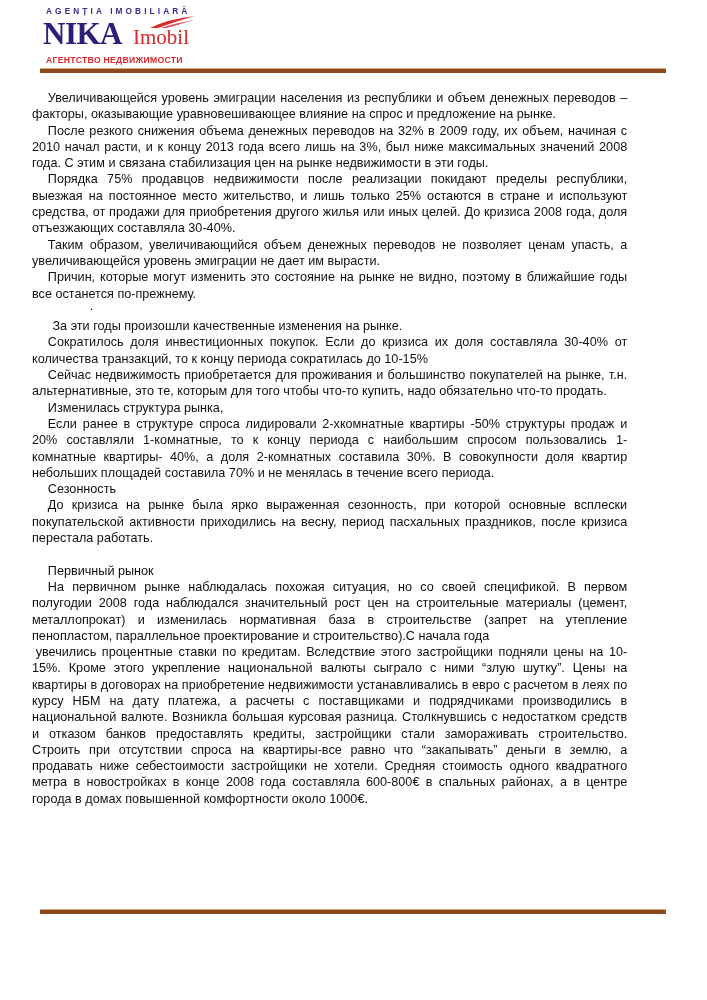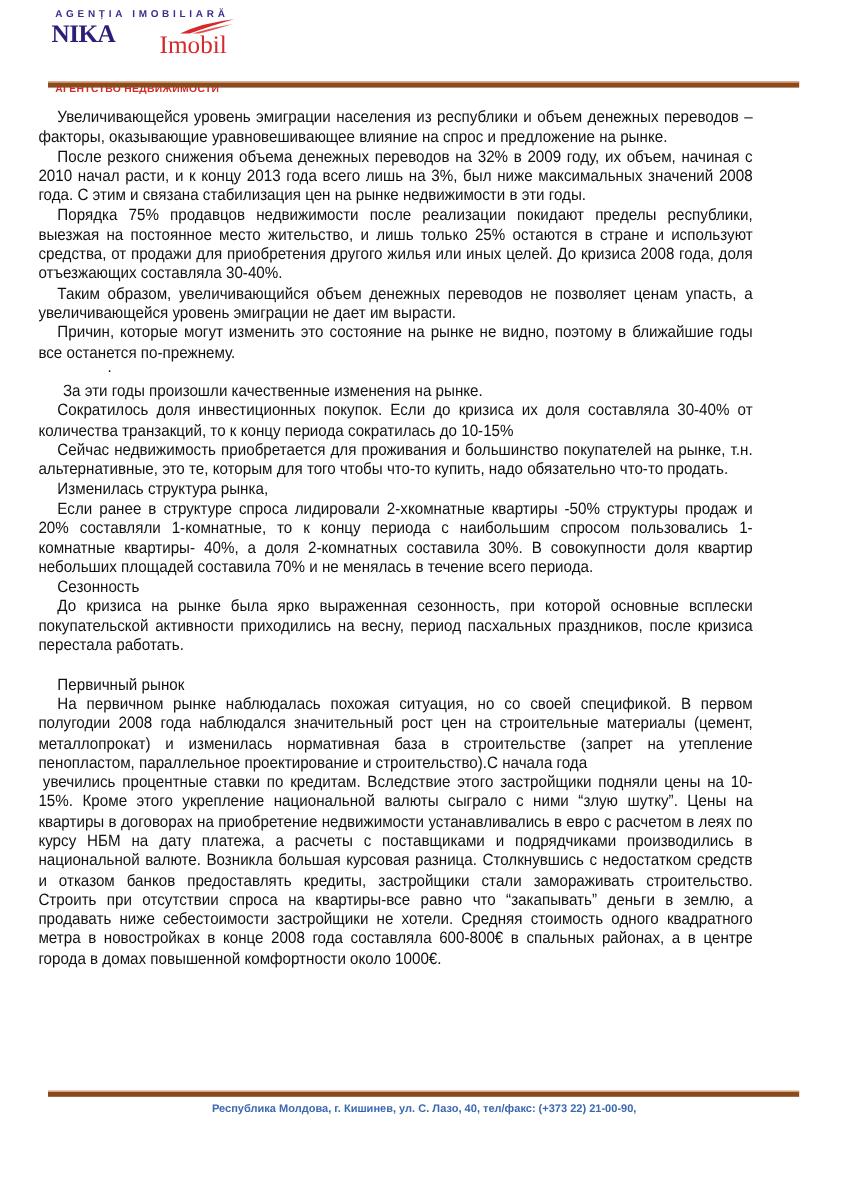--- a/index.html
+++ b/index.html
@@ -1,22 +1,22 @@
 <!DOCTYPE html>
 <html><head>
   <meta charset="utf-8">
   <style>
     html, body { margin: 0; padding: 0; background: #ffffff; }
     body { width: 707px; height: 1000px; position: relative; overflow: hidden; }
     .header { position: absolute; left: 0; top: 0; width: 567px; height: 76px; }
     .logo-top { position: absolute; left: 46px; top: 6px; font-family: "Liberation Sans", sans-serif; font-weight: bold; font-size: 8.3px; letter-spacing: 3.1px; color: #3b2e8a; }
-    .logo-nika { position: absolute; left: 43px; top: 16px; font-family: "Liberation Serif", serif; font-weight: bold; font-size: 21px; color: #2b1f7a; letter-spacing: -0.5px; }
+    .logo-nika { position: absolute; left: 43px; top: 16px; font-family: "Liberation Serif", serif; font-weight: bold; font-size: 31px; color: #2b1f7a; letter-spacing: -0.5px; }
     .logo-imobil { position: absolute; left: 133px; top: 25px; font-family: Liberation Serif, serif; font-size: 21px; color: #d8282a; }
     .logo-swoosh { position: absolute; left: 148px; top: 15px; width: 48px; height: 14px; }
-    .logo-bottom { position: absolute; left: 46px; top: 69px; font-family: "Liberation Sans", sans-serif; font-weight: bold; font-size: 8.6px; color: #d8282a; letter-spacing: 0.3px; }
+    .logo-bottom { position: absolute; left: 46px; top: 55px; font-family: "Liberation Sans", sans-serif; font-weight: bold; font-size: 8.6px; color: #d8282a; letter-spacing: 0.3px; }
     .header-rule { position: absolute; left: 40px; top: 68px; width: 626px; height: 4px; background: #8a4a1e; border-top: 1px solid #d9a47a; }
 
     .body-text { position: absolute; left: 32px; top: 90px; width: 640px; font-family: "Liberation Sans", sans-serif; font-size: 13.6px; line-height: 16.3px; color: #111111; transform: scaleX(0.93); transform-origin: left top; }
     .body-text p { margin: 0; text-align: justify; text-indent: 17px; }
     .body-text p.spacer { height: 16.3px; }
     .body-text p.dot { text-indent: 62px; line-height: 8px; height: 16.3px; }
     .body-text p.slightly { text-indent: 22px; }
 
     .footer-rule { position: absolute; left: 40px; top: 909px; width: 626px; height: 4px; background: #8a4a1e; border-top: 1px solid #d9a47a; }
     .footer-text { position: absolute; left: 0; top: 917px; width: 707px; text-align: center; font-family: "Liberation Sans", sans-serif; font-weight: bold; font-size: 9.2px; line-height: 15px; color: #3a68b0; }
@@ -52,14 +52,13 @@
   <p>Сезонность</p>
   <p>До кризиса на рынке была ярко выраженная сезонность, при которой основные всплески покупательской активности приходились на весну, период пасхальных праздников, после кризиса перестала работать.</p>
   <p class="spacer"></p>
   <p>Первичный рынок</p>
   <p>На первичном рынке наблюдалась похожая ситуация, но со своей спецификой. В первом полугодии 2008 года наблюдался значительный рост цен на строительные материалы (цемент, металлопрокат) и изменилась нормативная база в строительстве (запрет на утепление пенопластом, параллельное проектирование и строительство).С начала года</p>
   <p style="text-indent: 4px;">увечились процентные ставки по кредитам. Вследствие этого застройщики подняли цены на 10-15%. Кроме этого укрепление национальной валюты сыграло с ними “злую шутку”. Цены на квартиры в договорах на приобретение недвижимости устанавливались в евро с расчетом в леях по курсу НБМ на дату платежа, а расчеты с поставщиками и подрядчиками производились в национальной валюте. Возникла большая курсовая разница. Столкнувшись с недостатком средств и отказом банков предоставлять кредиты, застройщики стали замораживать строительство. Строить при отсутствии спроса на квартиры-все равно что “закапывать” деньги в землю, а продавать ниже себестоимости застройщики не хотели. Средняя стоимость одного квадратного метра в новостройках в конце 2008 года составляла 600-800€ в спальных районах, а в центре города в домах повышенной комфортности около 1000€.</p>
 </div>
 
 <div class="footer-rule"></div>
 <div class="footer-text">
-  <div>Республика Молдова, г. Кишинев, ул. С. Лазо, 40, тел/факс: (+373 22) 21-00-90,</div>
 </div>
 
 </body></html>

